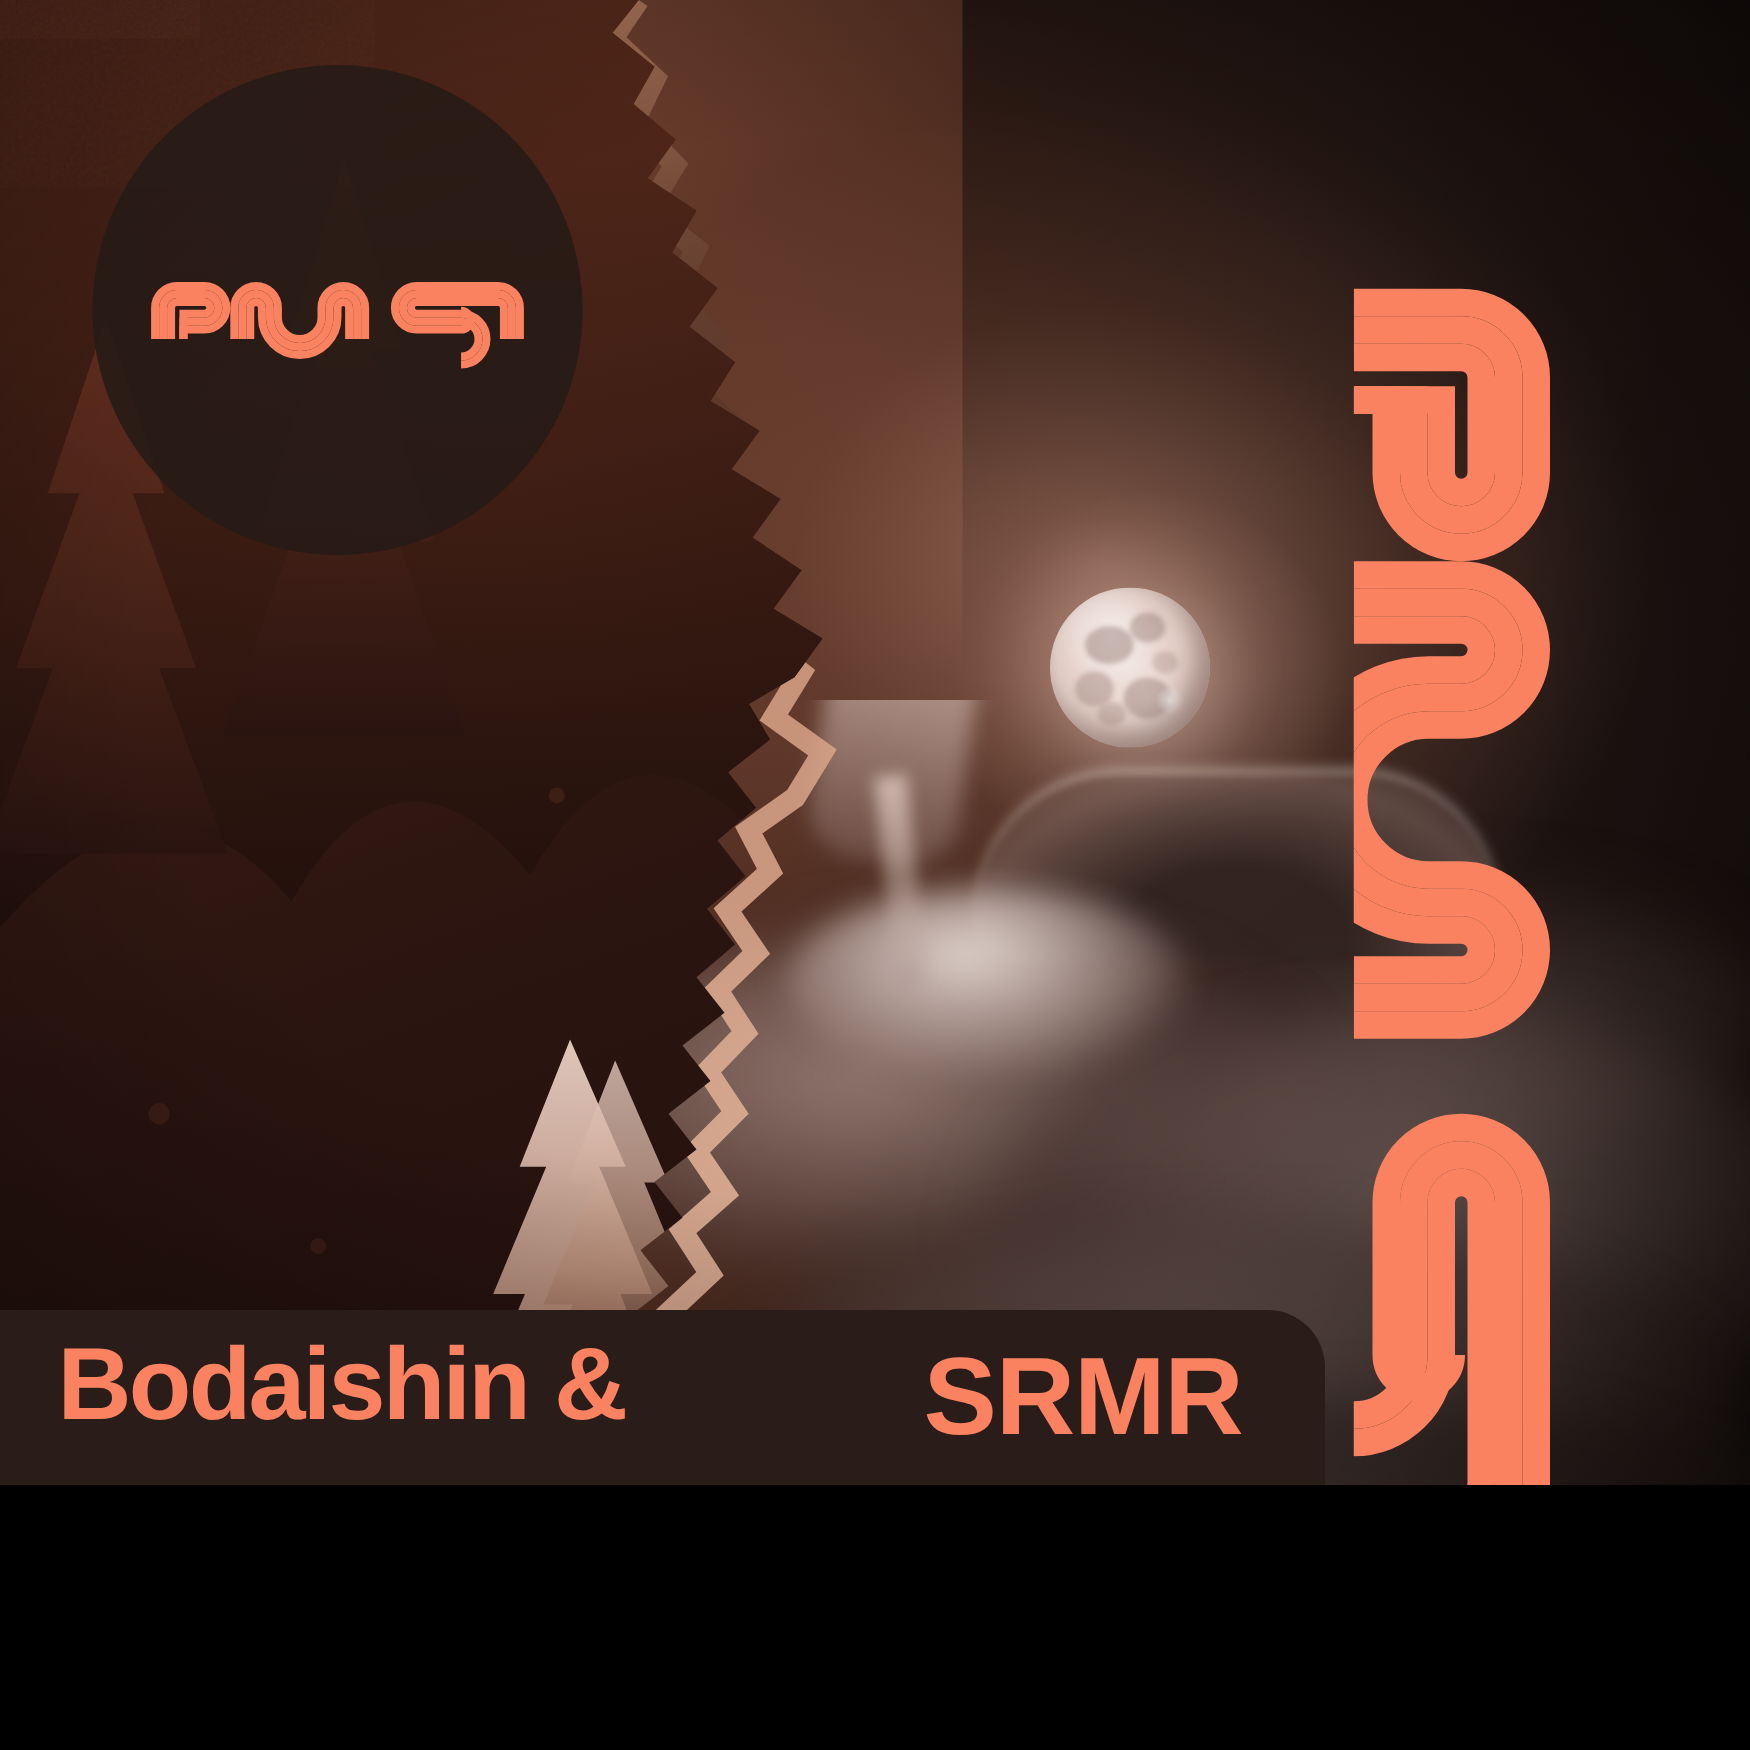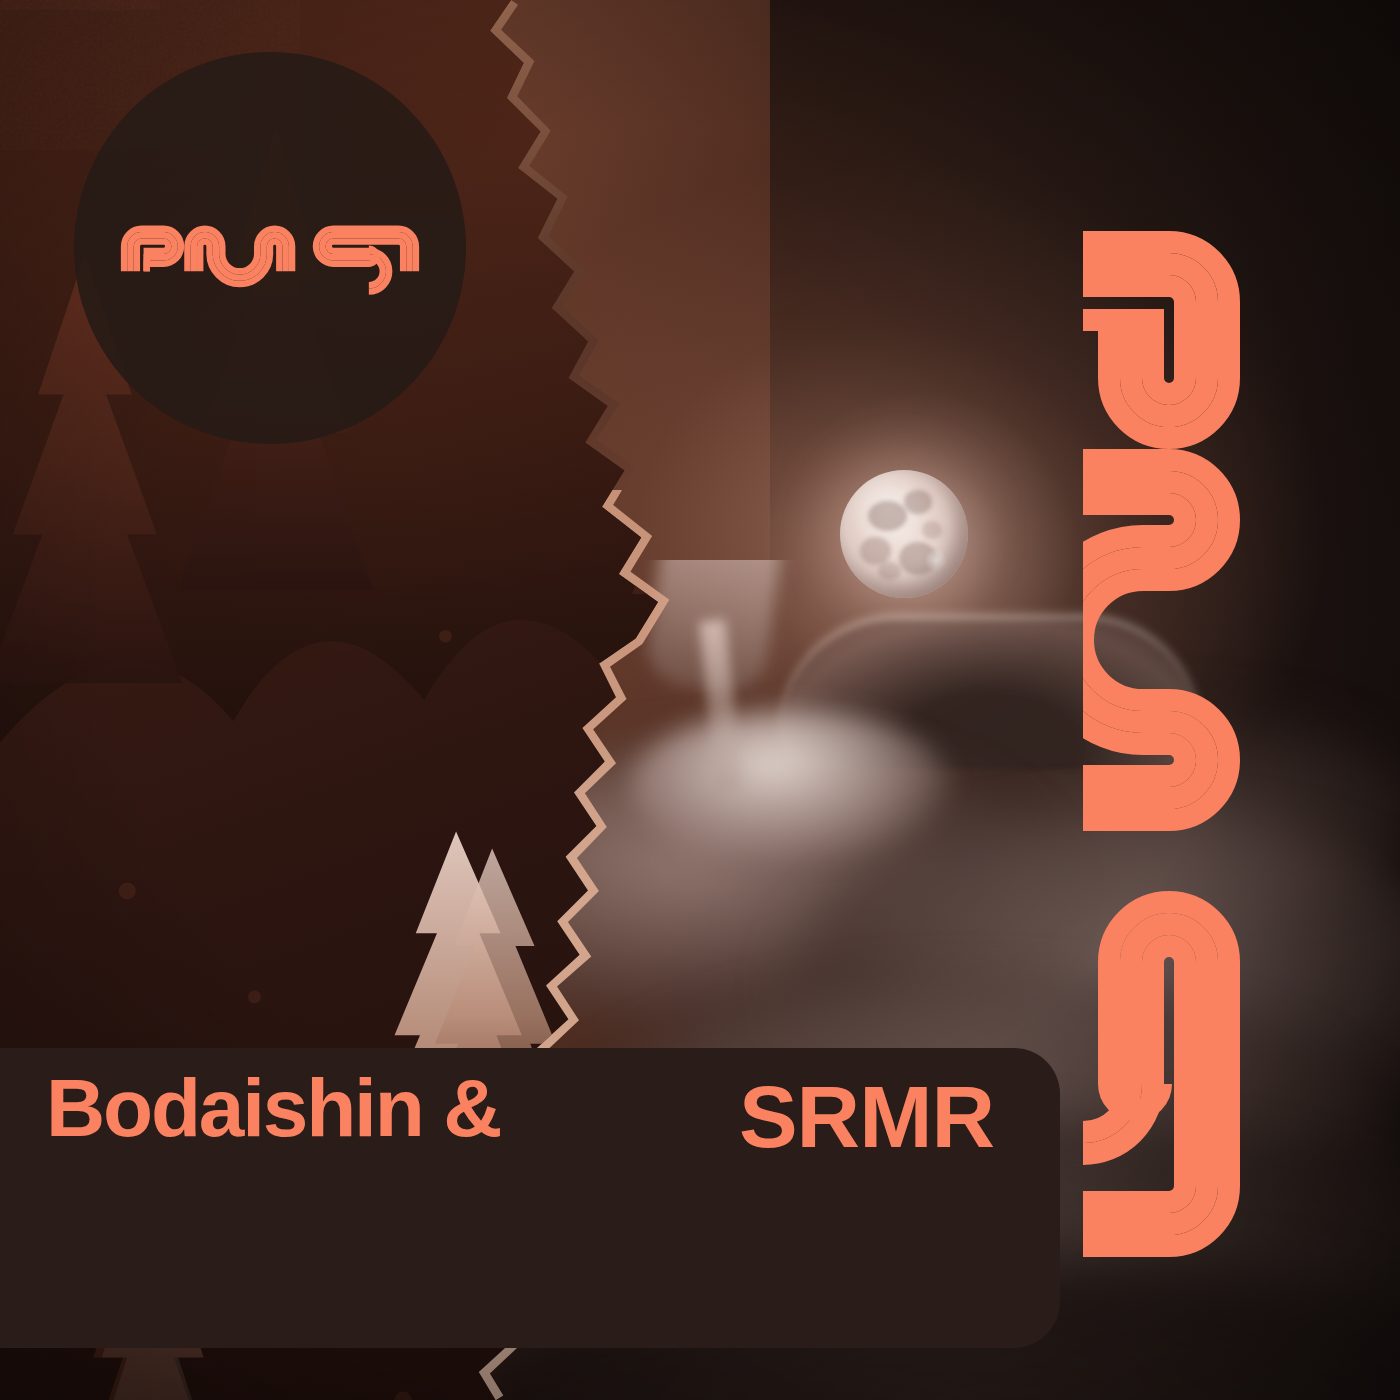--- a/index.html
+++ b/index.html
@@ -3,21 +3,21 @@
 <meta charset="utf-8">
 <style>
   html, body {
     margin: 0;
     padding: 0;
     background: #000;
   }
   .cover {
     position: relative;
     width: 1400px;
-    height: 1400px;
+    height: 1188px;
     overflow: hidden;
     background: #1a100d;
     font-family: "Liberation Sans", sans-serif;
     -webkit-font-smoothing: antialiased;
   }
 
   
   .sky {
     position: absolute;
     inset: 0;

